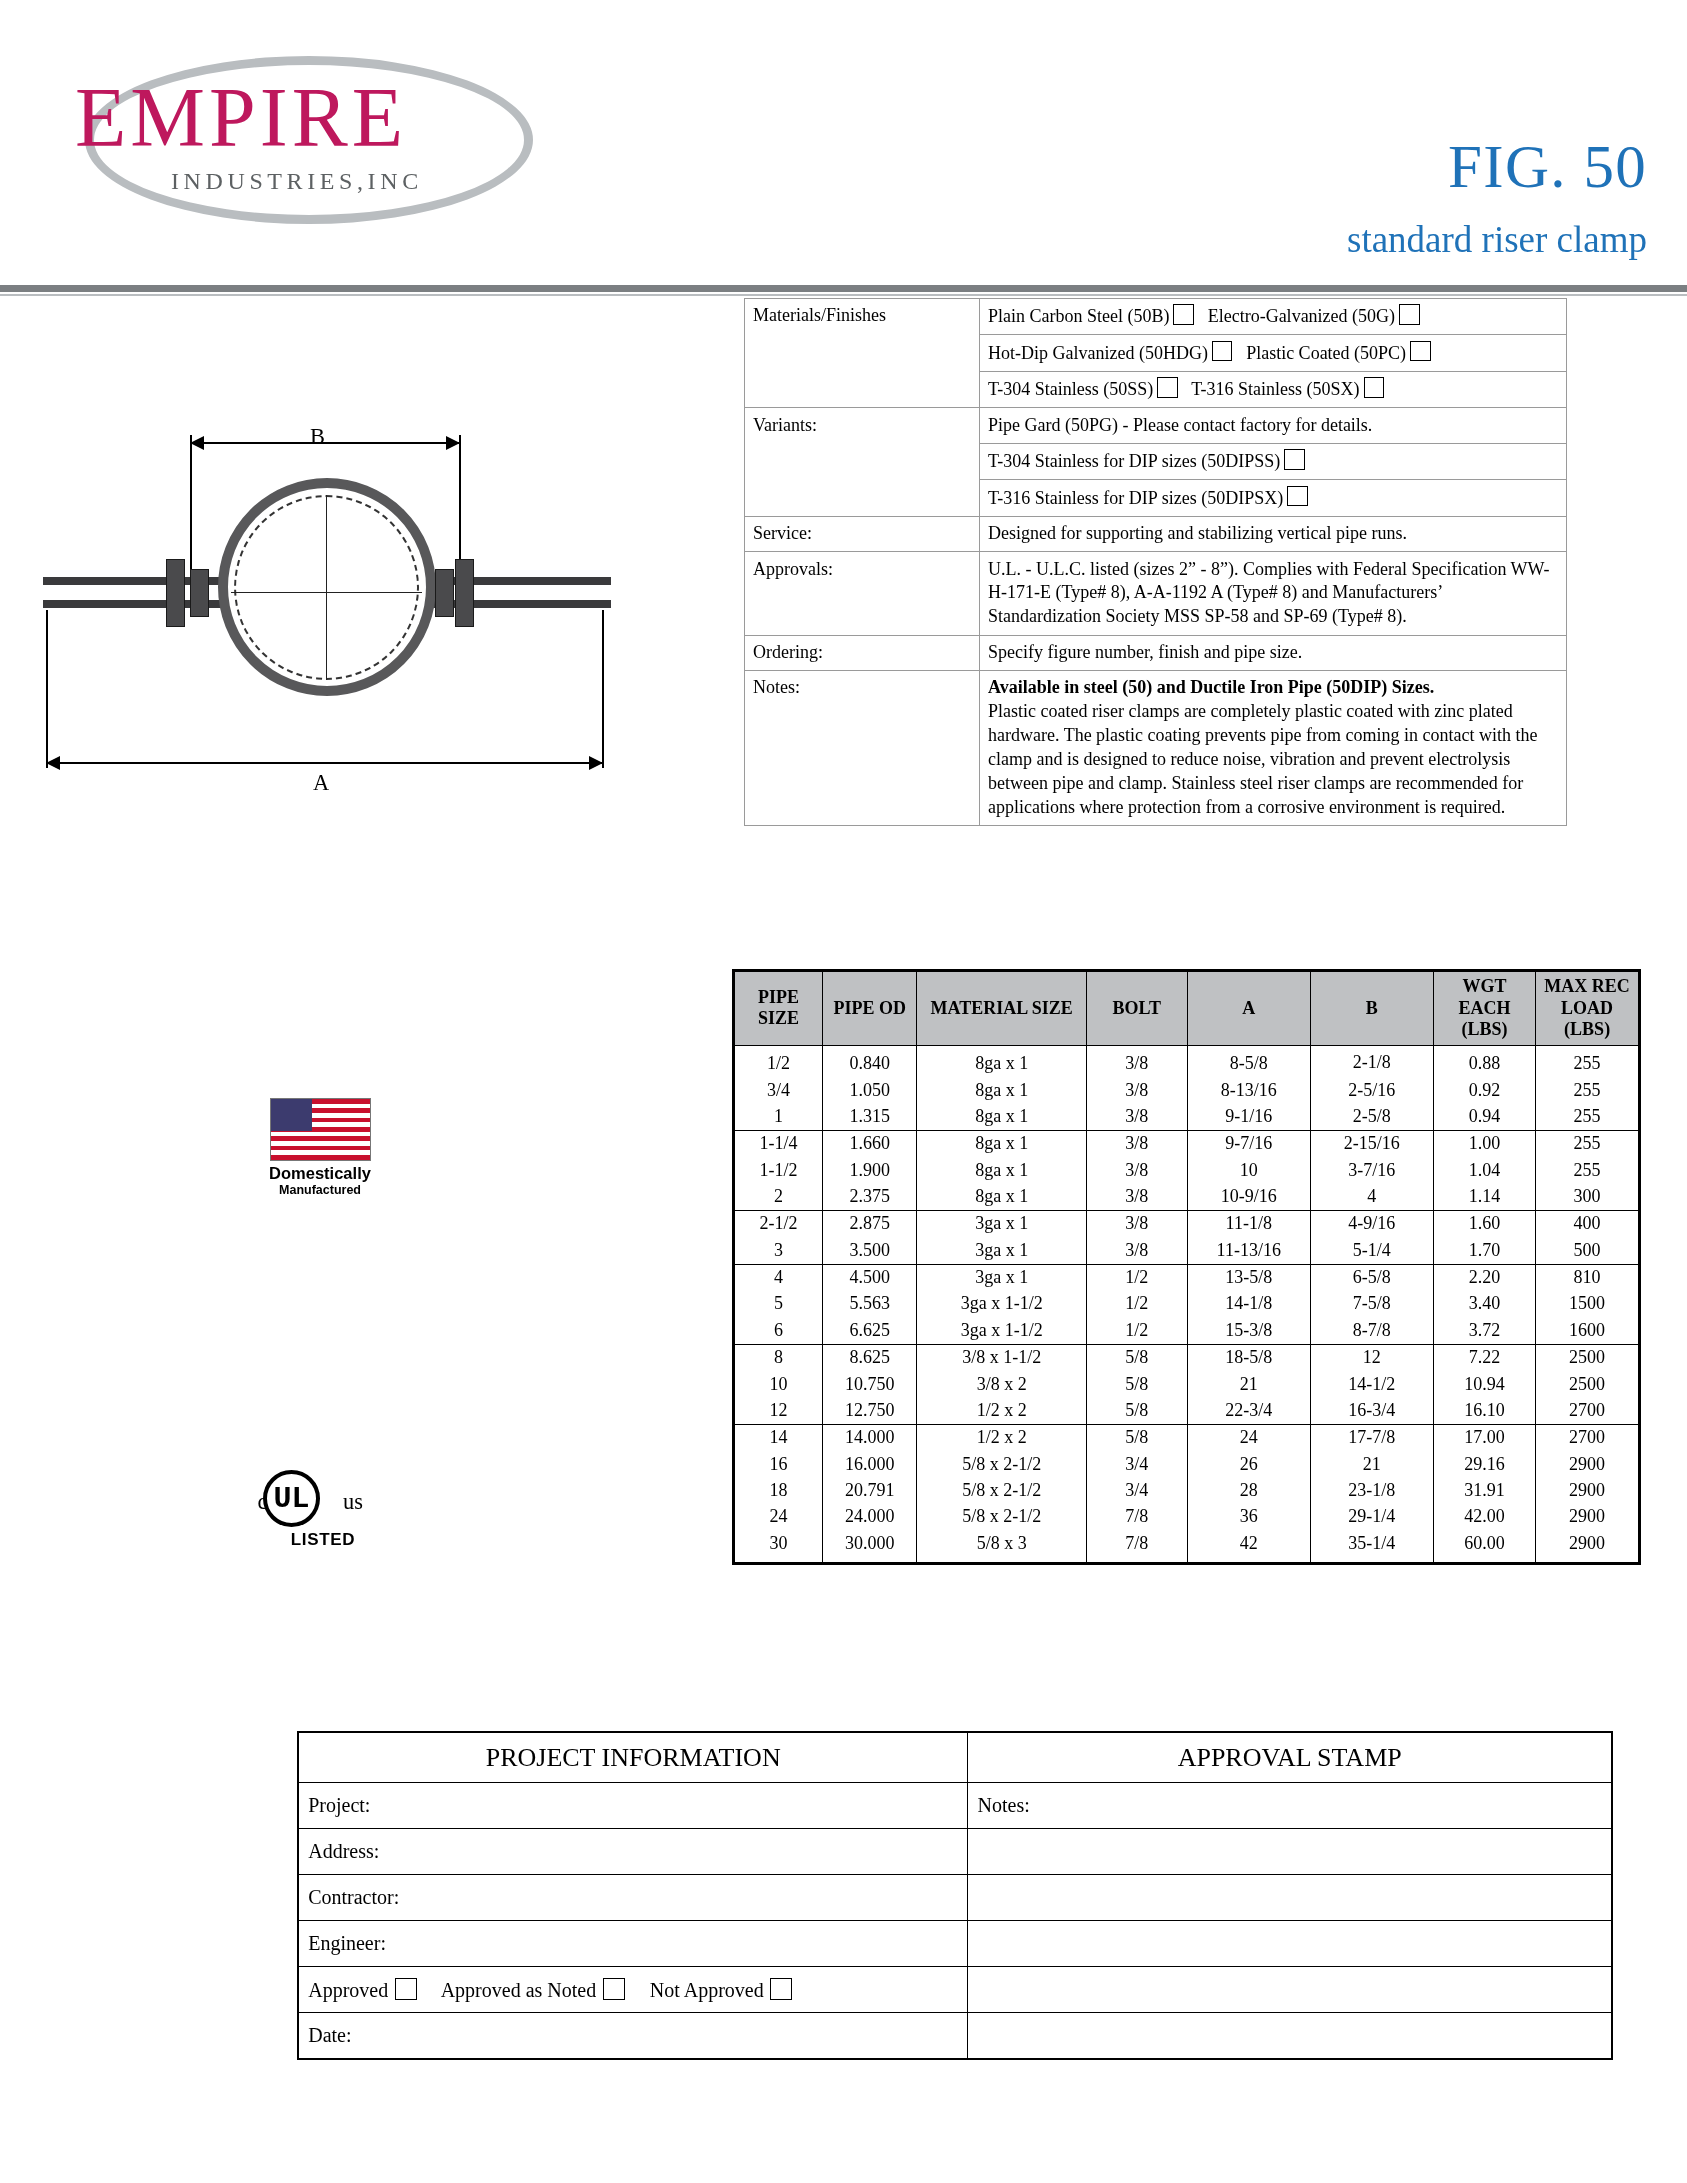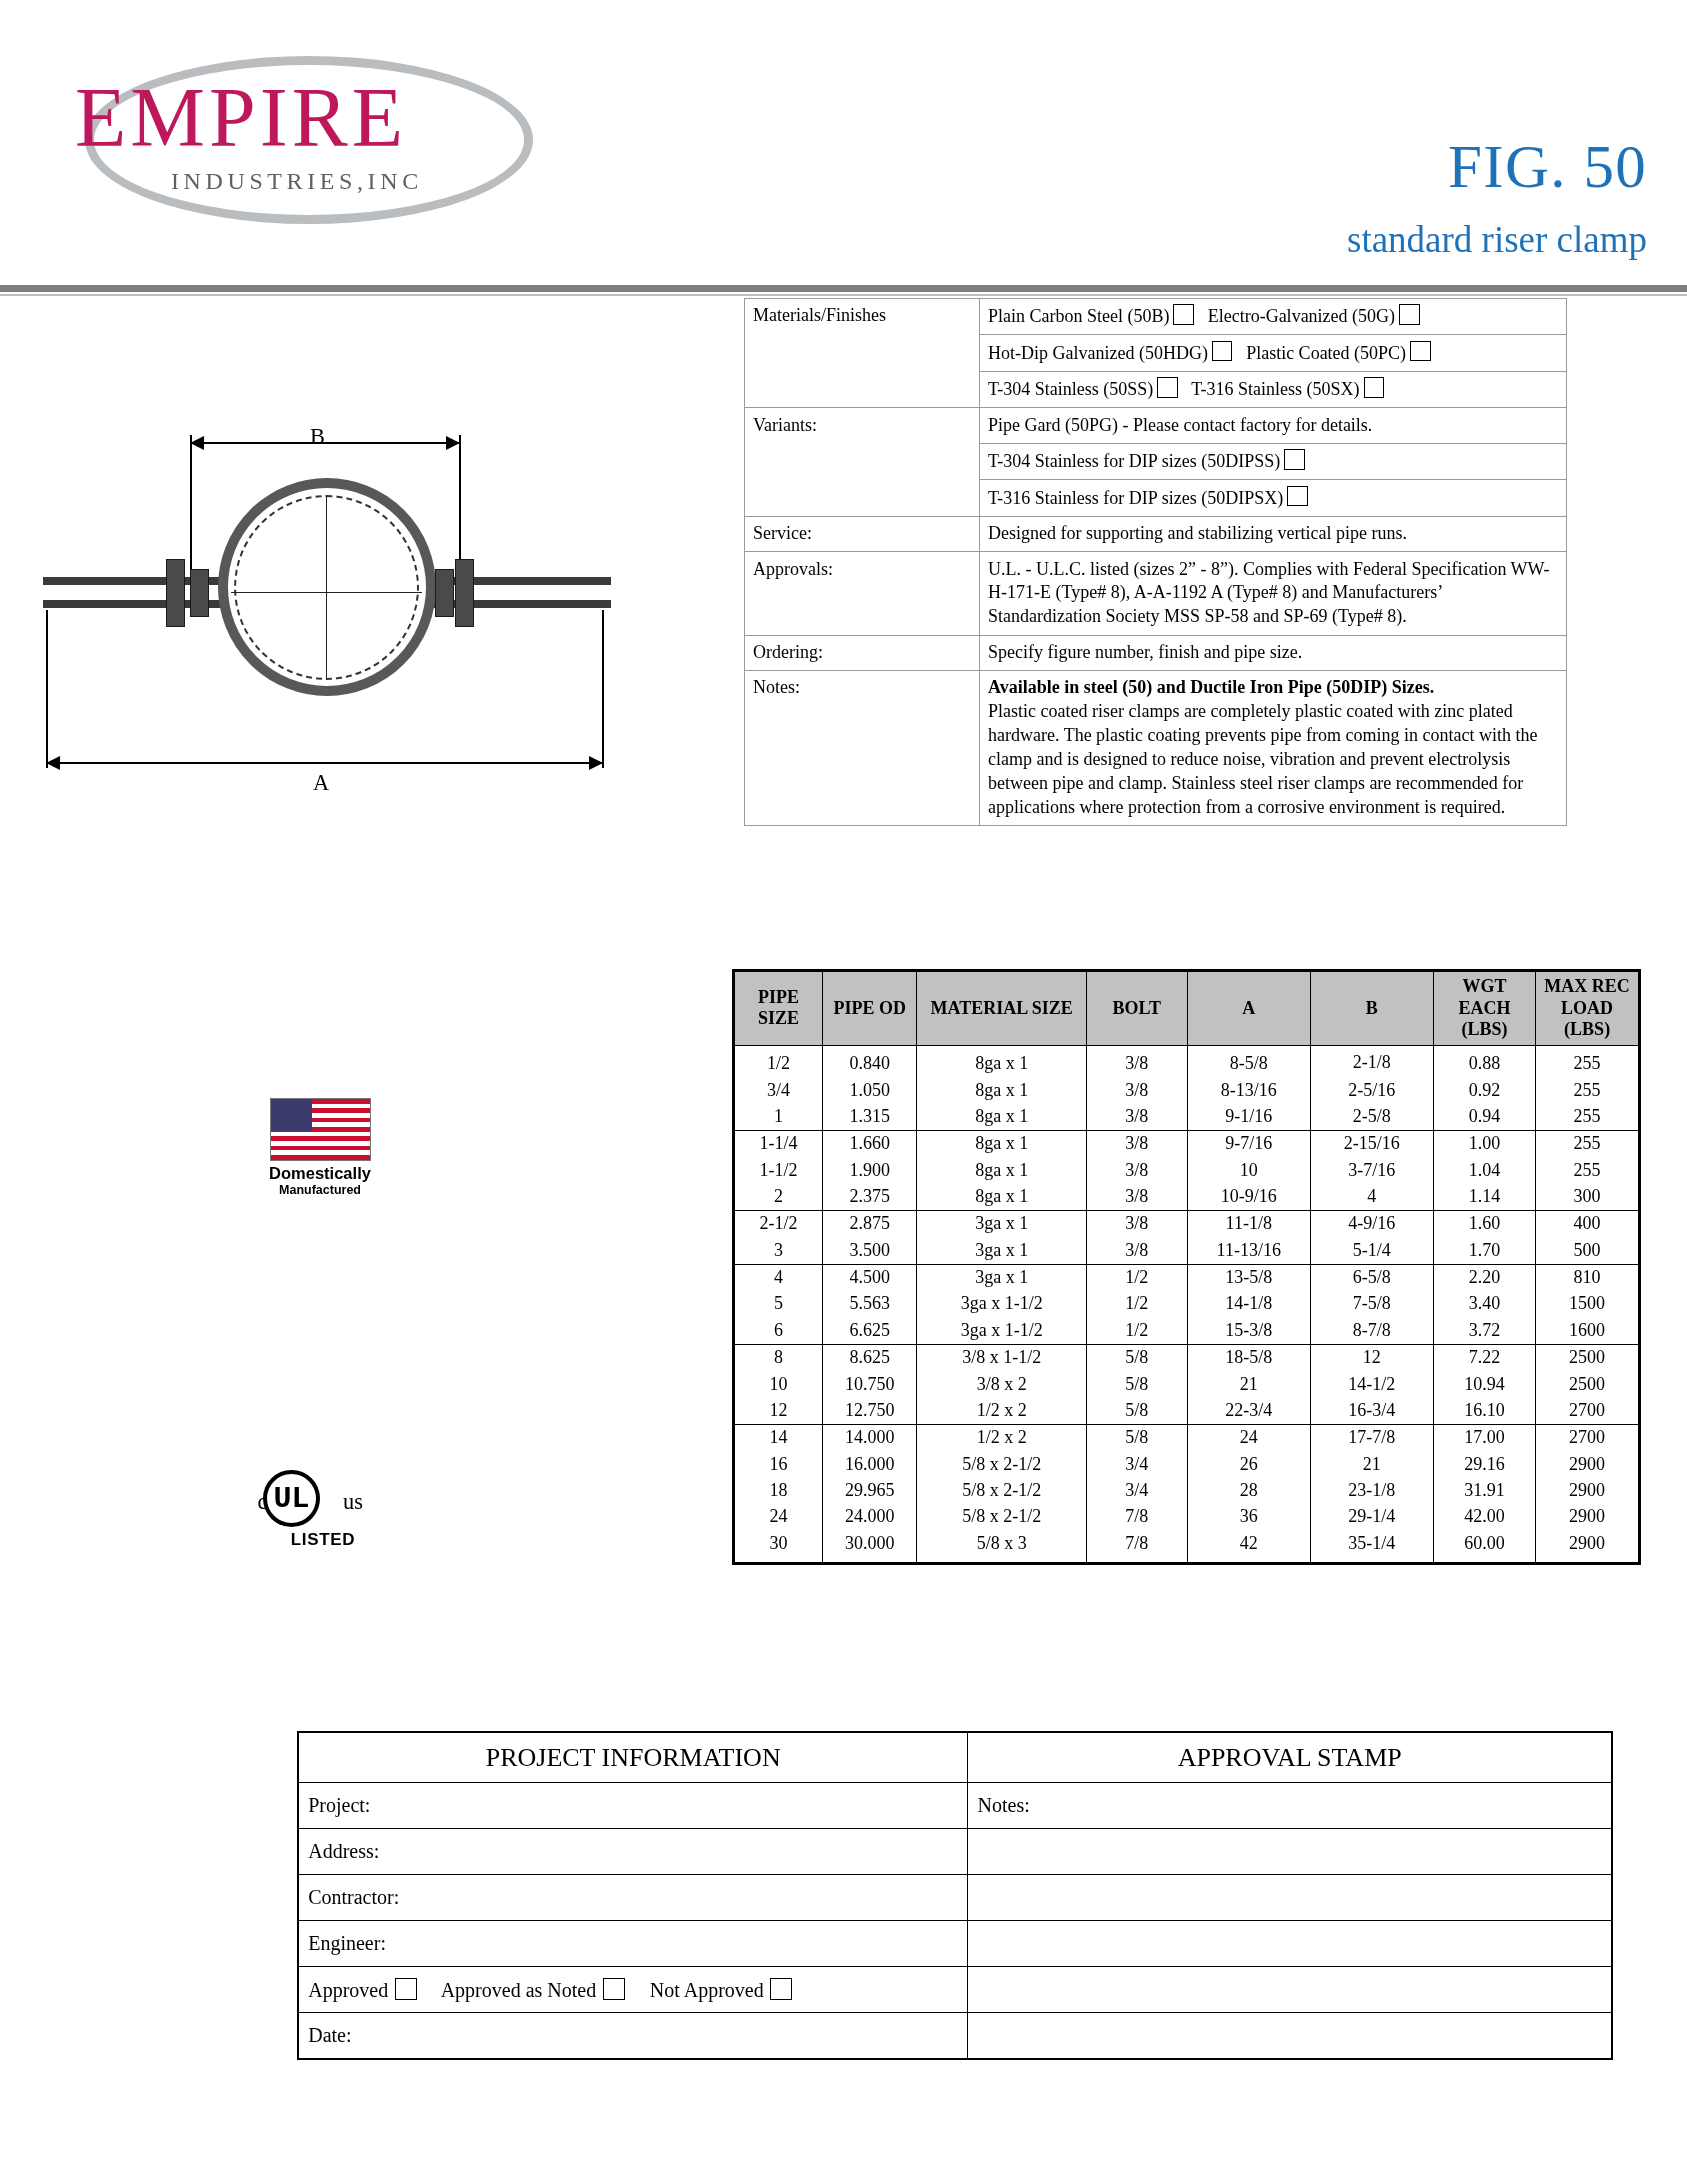--- a/index.html
+++ b/index.html
@@ -656,21 +656,21 @@
           <td>16.000</td>
           <td>5/8 x 2-1/2</td>
           <td>3/4</td>
           <td>26</td>
           <td>21</td>
           <td>29.16</td>
           <td>2900</td>
         </tr>
         <tr>
           <td>18</td>
-          <td>29.965</td>
+          <td>20.791</td>
           <td>5/8 x 2-1/2</td>
           <td>3/4</td>
           <td>28</td>
           <td>23-1/8</td>
           <td>31.91</td>
           <td>2900</td>
         </tr>
         <tr>
           <td>24</td>
           <td>24.000</td>

